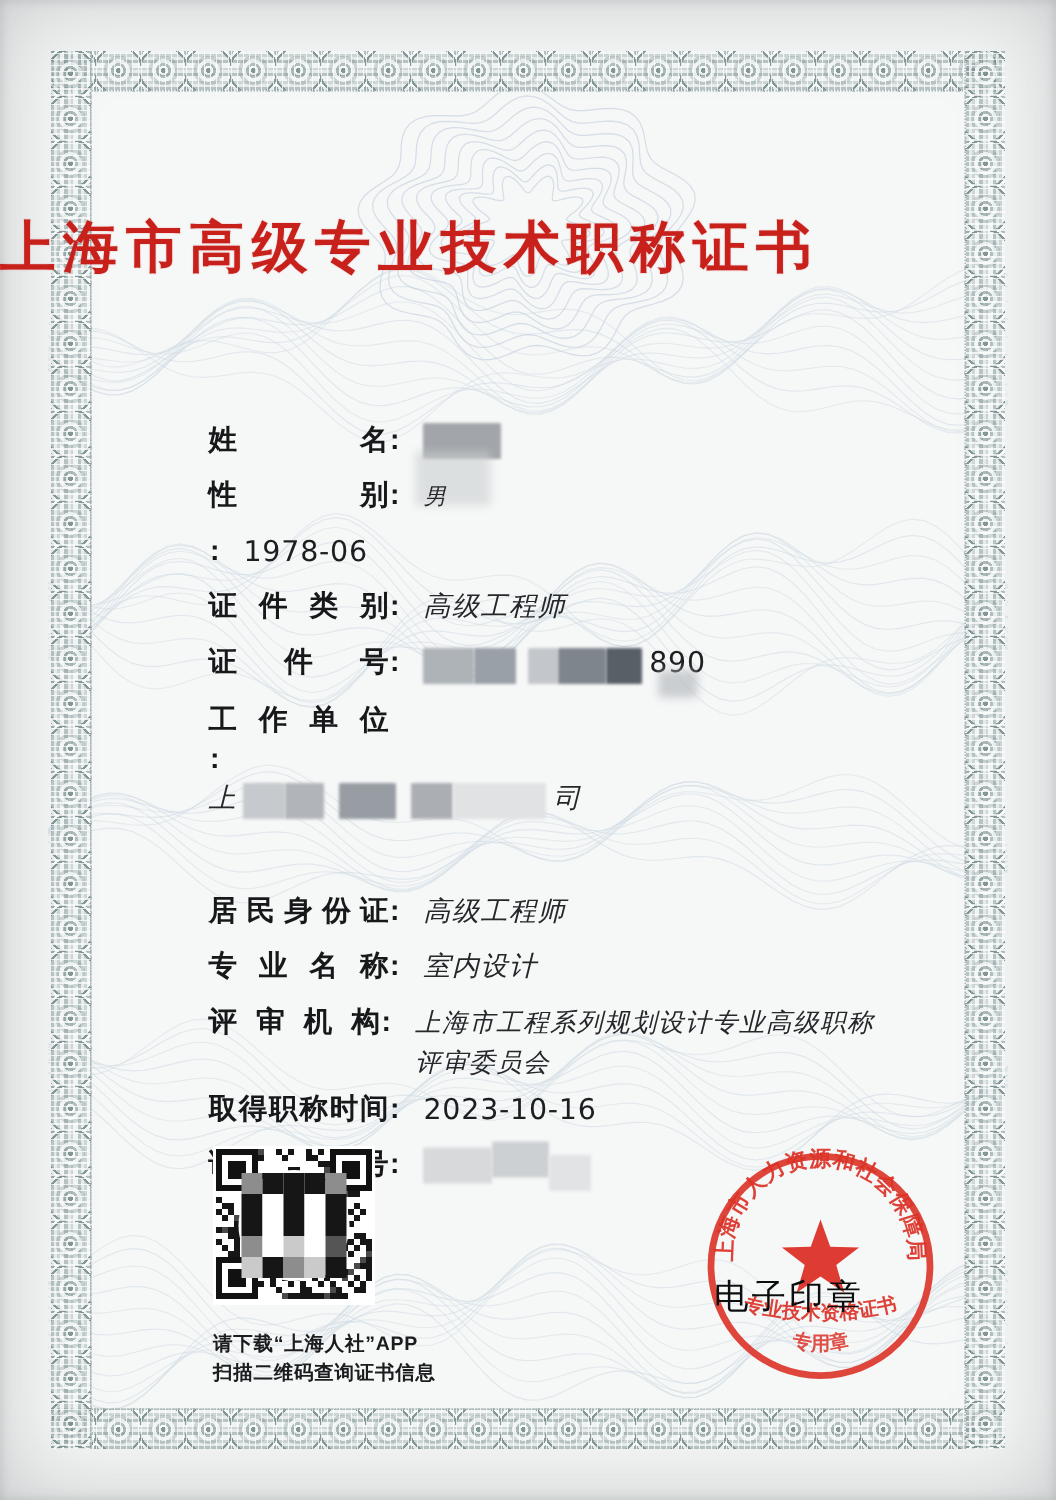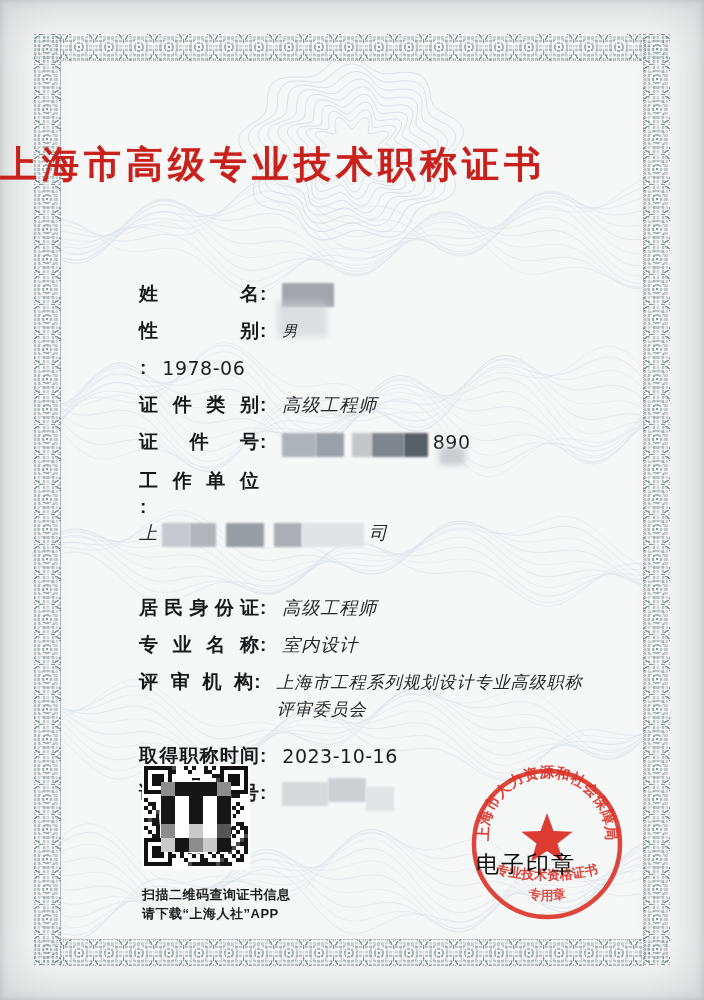--- a/index.html
+++ b/index.html
@@ -28,21 +28,21 @@
   
   #guilloche{position:absolute;left:32px;top:32px;}
   
   .cert-title{position:absolute;top:140px;left:0;width:100%;text-align:left;
     font-size:37px;font-weight:bold;letter-spacing:5px;color:#c8211c;
     font-family:"Liberation Sans",sans-serif;text-shadow:0 0 1px rgba(200,33,28,.4);}
   
   .fields{position:absolute;left:139px;top:281px;width:450px;}
   .row{display:flex;align-items:flex-start;margin-bottom:11px;line-height:26px;position:relative;}
   .row.gap-big{margin-bottom:48px;flex-direction:column;}
-  .row.gap-med{margin-bottom:20px;}
+  .row.gap-med{margin-bottom:4px;}
   .lbl{display:inline-block;width:120px;text-align:justify;text-align-last:justify;
        font-size:19px;font-weight:bold;color:#17181a;}
   .colon{font-size:19px;font-weight:bold;color:#17181a;margin-left:1px;margin-right:16px;}
   .val-cjk{font-family:"DejaVu Serif",serif;font-style:italic;font-size:18px;color:#26272a;letter-spacing:1px;}
   .val-sm{font-size:15px;}
   .val-num{font-family:"DejaVu Sans",sans-serif;font-size:19px;color:#1d1e20;letter-spacing:.5px;}
   .val-wrap{width:328px;line-height:27px;font-size:17px;}
   
   .rd{display:inline-block;height:24px;vertical-align:middle;filter:blur(1px);border-radius:1px;}
   .ghost{position:absolute;filter:blur(3px);border-radius:2px;}
@@ -455,22 +455,22 @@
           <rect x="47" y="60" width="14" height="14" fill="#cacaca"></rect>
           <rect x="61" y="60" width="14" height="14" fill="#ffffff"></rect>
           <rect x="75" y="60" width="14" height="14" fill="#555555"></rect>
           <rect x="19" y="74" width="14" height="14" fill="#cacaca"></rect>
           <rect x="33" y="74" width="14" height="14" fill="#161616"></rect>
           <rect x="47" y="74" width="14" height="14" fill="#8d8d8d"></rect>
           <rect x="61" y="74" width="14" height="14" fill="#cacaca"></rect>
           <rect x="75" y="74" width="14" height="14" fill="#161616"></rect>
         </svg>
       <div class="qr-caption">
+        <div>请下载“上海人社”APP</div>
         <div>扫描二维码查询证书信息</div>
-        <div>请下载“上海人社”APP</div>
       </div>
     </div>
 
     <div class="seal-block">
       <svg width="190" height="180" viewBox="0 0 190 180">
         <defs>
           <path id="sealTopArc" d="M 36,80 A 59,59 0 0 1 154,80" fill="none"></path>
           <path id="sealMidArc" d="M 39,116 Q 95,131 151,116" fill="none"></path>
           <path id="sealBotArc" d="M 66,138 Q 95,150 124,138" fill="none"></path>
         </defs>

